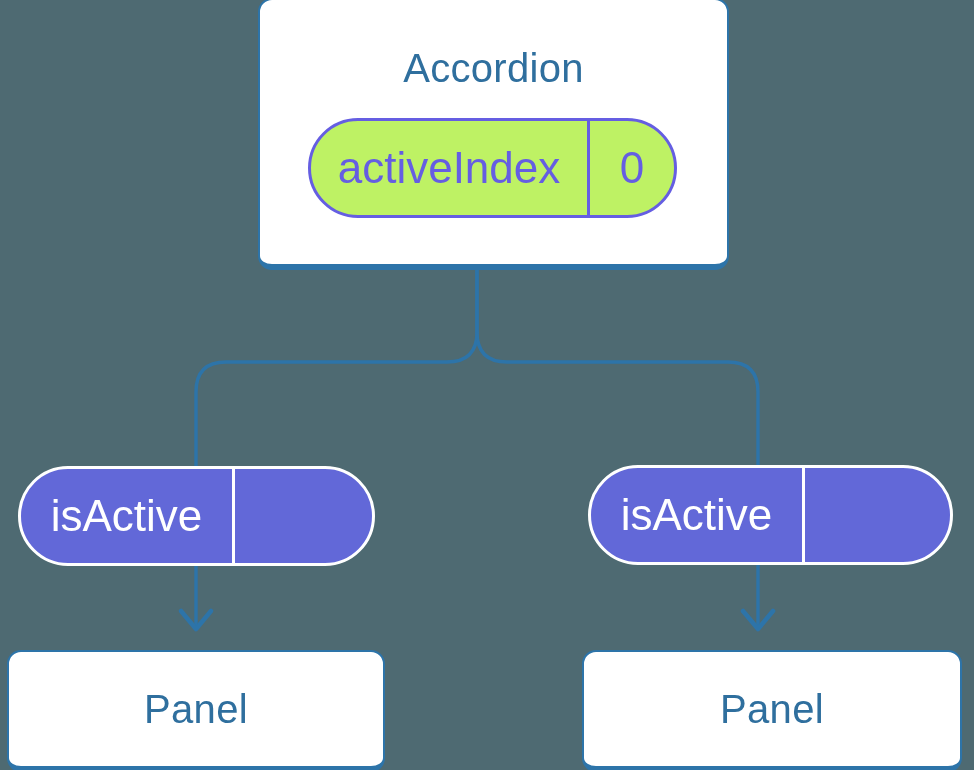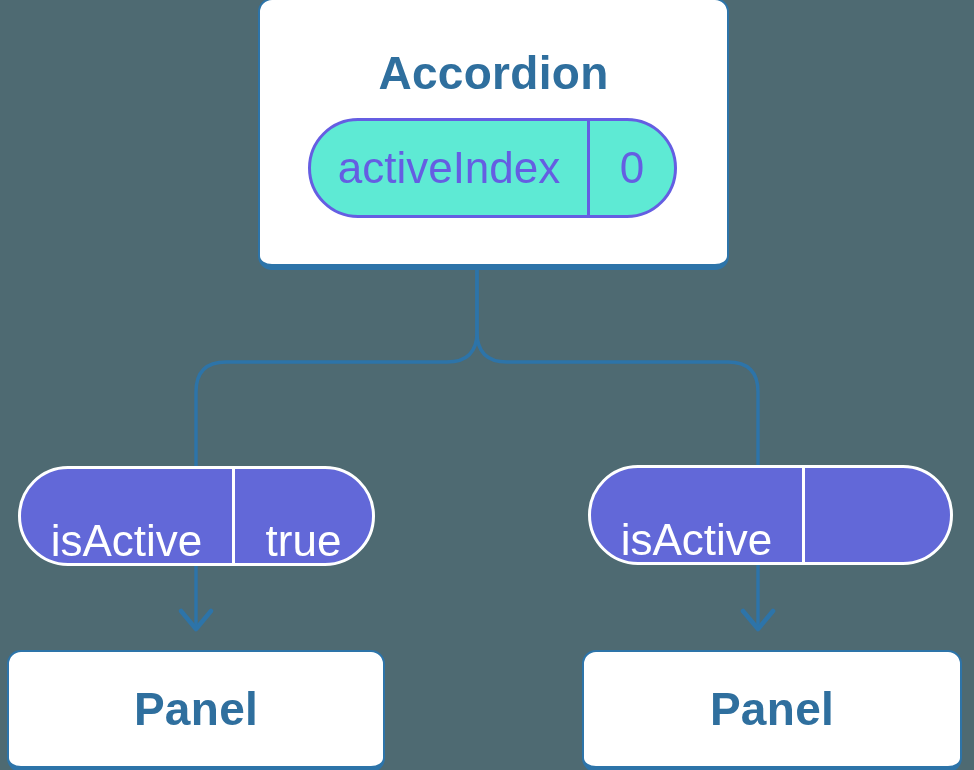--- a/index.html
+++ b/index.html
@@ -34,22 +34,22 @@
   .box {
     position: absolute;
     background: #ffffff;
     border: 2px solid #2d74a9;
     border-bottom-width: 6px;
     border-radius: 14px;
     box-sizing: border-box;
   }
   .box-title {
     color: #2f6f9e;
-    font-size: 46px;
-    font-weight: 700;
+    font-size: 40px;
+    font-weight: 400;
     letter-spacing: 0.3px;
     text-align: center;
   }
   .accordion {
     left: 258px; top: -2px;
     width: 471px; height: 272px;
   }
   .accordion .box-title {
     margin-top: 46px;
   }
@@ -68,31 +68,30 @@
     font-size: 44px;
     line-height: 1;
   }
   .pill .divider {
     width: 3px;
     align-self: stretch;
   }
   .pill.outline {
     left: 48px; top: 118px;
     width: 369px; height: 100px;
-    background: #5eead4;
+    background: #bef264;
     border: 3px solid #655ee2;
   }
   .pill.outline .seg { color: #655ee2; }
   .pill.outline .divider { background: #655ee2; }
   .pill.outline .seg.name { width: 276px; }
   .pill.outline .seg.value { flex: 1; }
   .pill.filled {
     background: #6268d8;
     border: 3px solid #ffffff;
-    align-items: flex-end;
   }
   .pill.filled .seg { color: #ffffff; }
   .pill.filled .divider { background: #ffffff; }
   .pill.filled .seg.name { width: 211px; }
   .pill.filled .seg.value { flex: 1; }
   .pill-left {
     left: 18px; top: 466px;
     width: 357px; height: 100px;
   }
   .pill-right {
@@ -130,21 +129,20 @@
     <div class="pill outline">
       <span class="seg name">activeIndex</span>
       <span class="divider"></span>
       <span class="seg value">0</span>
     </div>
   </div>
 
   <div class="pill filled pill-left">
     <span class="seg name">isActive</span>
     <span class="divider"></span>
-    <span class="seg value">true</span>
   </div>
 
   <div class="pill filled pill-right">
     <span class="seg name">isActive</span>
     <span class="divider"></span>
   </div>
 
   <div class="box panel panel-left">
     <div class="box-title">Panel</div>
   </div>

